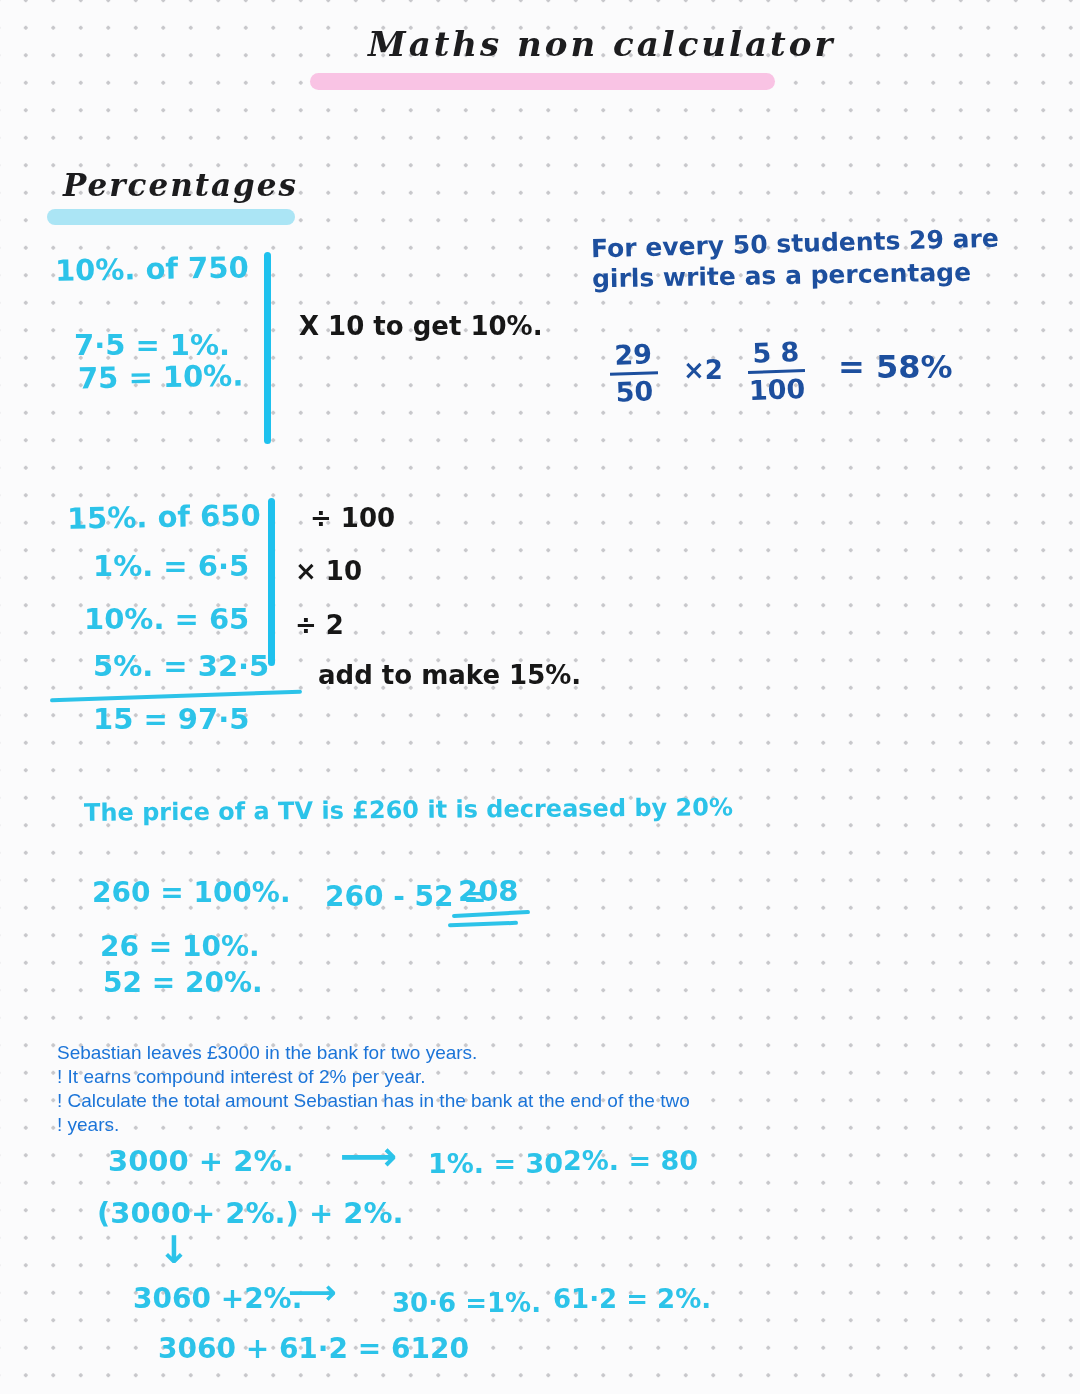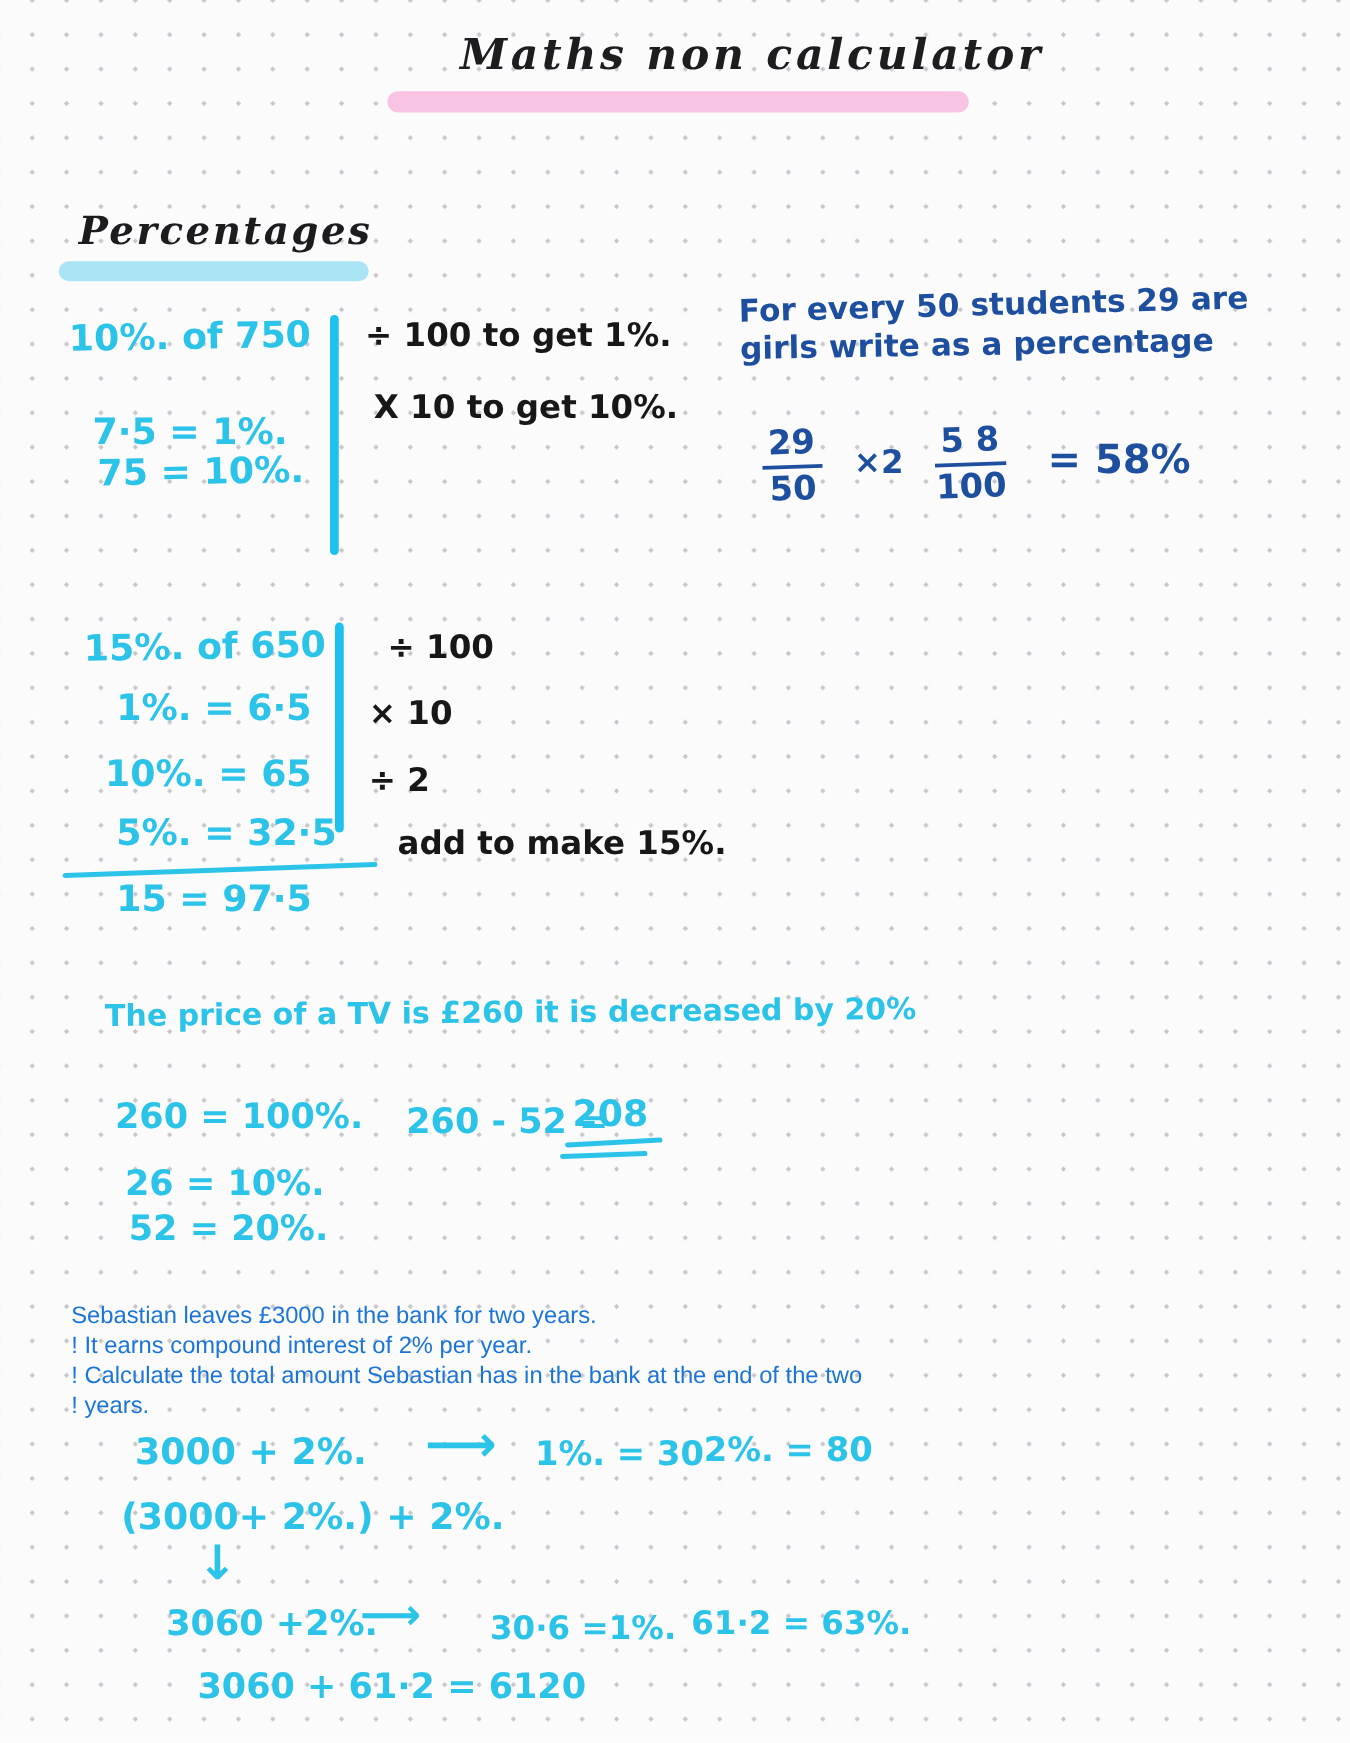--- a/index.html
+++ b/index.html
@@ -46,21 +46,20 @@
   <div class="abs title" style="left:368px;top:24px;">Maths non calculator</div>
   <div class="bar bar-pink" style="left:310px;top:73px;width:465px;height:17px;"></div>
 
   <div class="abs heading" style="left:63px;top:167px;">Percentages</div>
   <div class="bar bar-cyan" style="left:47px;top:209px;width:248px;height:16px;"></div>
 
   <div class="abs hw-cyan" style="left:55px;top:252px;font-size:29px;transform:rotate(-1deg);">10%. of 750</div>
   <div class="abs hw-cyan" style="left:74px;top:308px;font-size:29px;margin-top:20px;">7·5 = 1%.</div>
   <div class="abs hw-cyan" style="left:78px;top:360px;font-size:29px;transform:rotate(-1deg);">75 = 10%.</div>
   <div class="vline" style="left:264px;top:252px;height:192px;"></div>
-  <div class="abs hw-black" style="left:292px;top:254px;font-size:26px;">÷ 100 to get 1%.</div>
   <div class="abs hw-black" style="left:299px;top:311px;font-size:26px;">X 10 to get 10%.</div>
 
   <div class="abs hw-blue" style="left:591px;top:229px;font-size:25px;transform:rotate(-1.5deg);">For every 50 students 29 are</div>
   <div class="abs hw-blue" style="left:592px;top:261px;font-size:25px;transform:rotate(-1deg);">girls write as a percentage</div>
   <div class="frac" style="left:610px;top:340px;font-size:27px;transform:rotate(-2deg);">
     <span class="num">29</span>
     <span class="den">50</span>
   </div>
   <div class="abs hw-blue" style="left:683px;top:355px;font-size:26px;">×2</div>
   <div class="frac" style="left:748px;top:338px;font-size:27px;transform:rotate(-2deg);">
@@ -97,16 +96,16 @@
 
   <div class="abs hw-cyan" style="left:108px;top:1144px;font-size:29px;">3000 + 2%.</div>
   <div class="abs hw-cyan" style="left:340px;top:1133px;font-size:40px;">⟶</div>
   <div class="abs hw-cyan" style="left:428px;top:1148px;font-size:27px;">1%. = 30</div>
   <div class="abs hw-cyan" style="left:563px;top:1145px;font-size:27px;">2%. = 80</div>
   <div class="abs hw-cyan" style="left:97px;top:1196px;font-size:29px;">(3000+ 2%.) + 2%.</div>
   <div class="abs hw-cyan" style="left:158px;top:1228px;font-size:38px;">↓</div>
   <div class="abs hw-cyan" style="left:133px;top:1282px;font-size:28px;">3060 +2%.</div>
   <div class="abs hw-cyan" style="left:288px;top:1272px;font-size:34px;">⟶</div>
   <div class="abs hw-cyan" style="left:392px;top:1288px;font-size:26px;">30·6 =1%.</div>
-  <div class="abs hw-cyan" style="left:553px;top:1284px;font-size:26px;">61·2 = 63%.</div>
+  <div class="abs hw-cyan" style="left:553px;top:1284px;font-size:26px;">61·2 = 2%.</div>
   <div class="abs hw-cyan" style="left:158px;top:1332px;font-size:28px;">3060 + 61·2 = 6120</div>
 
 </div>
 
 </body></html>

